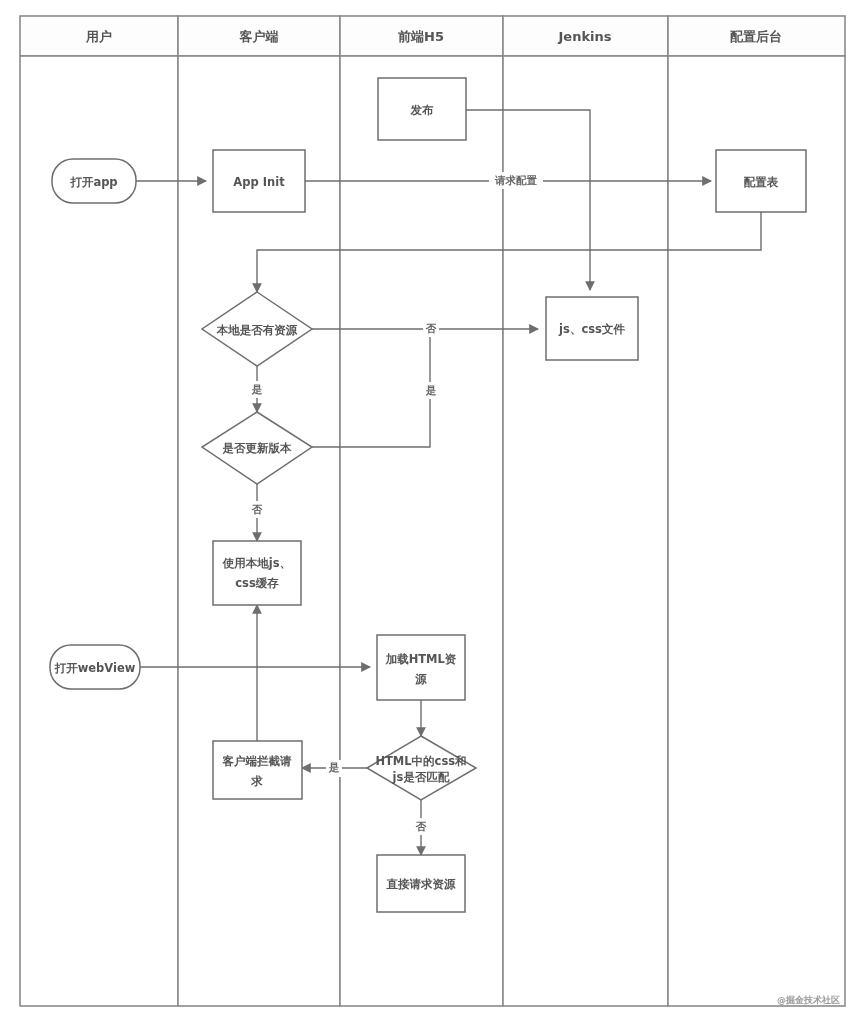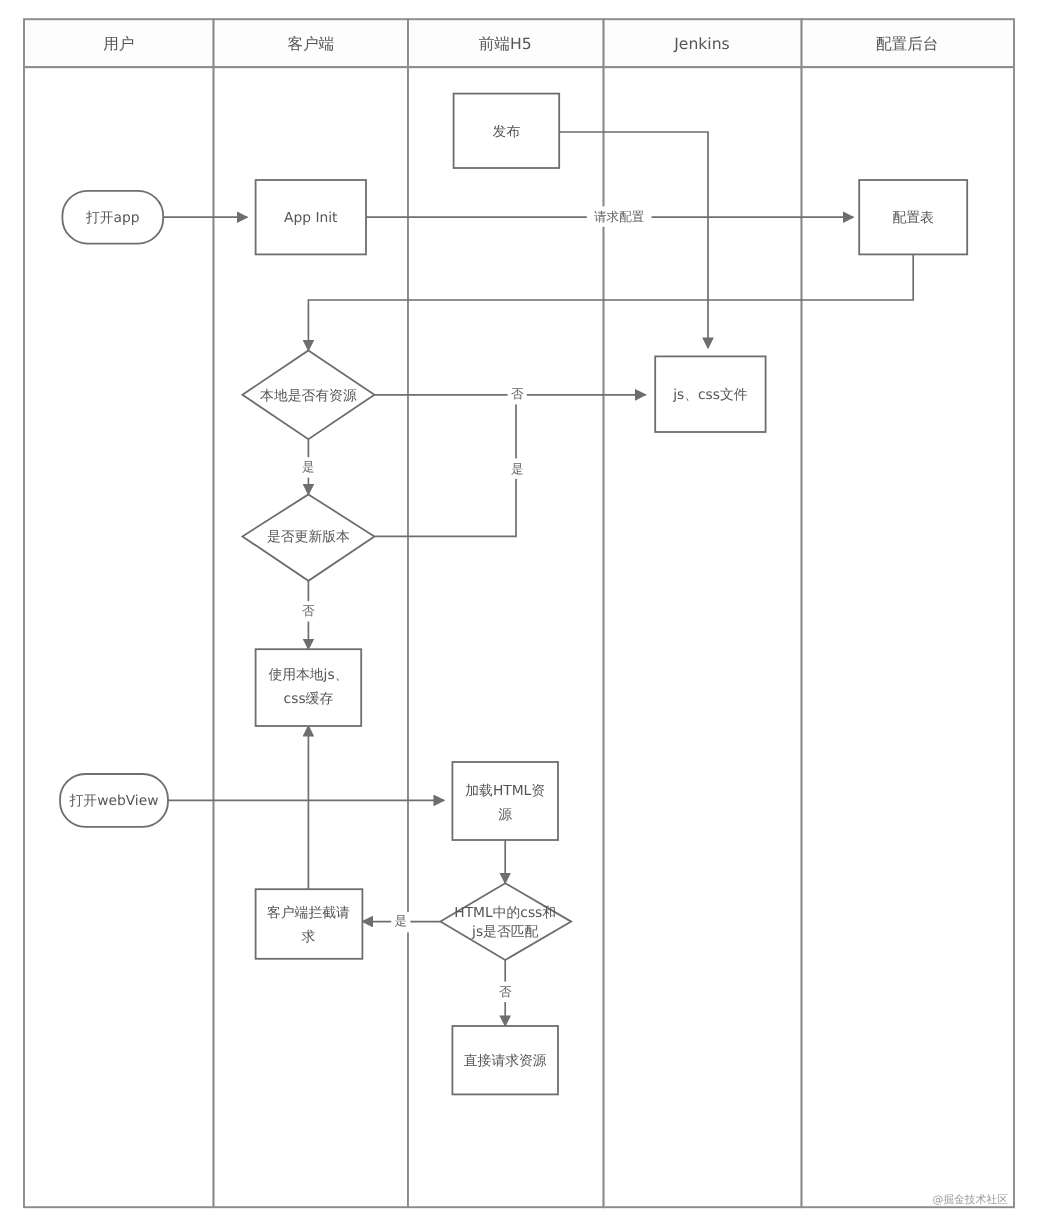--- a/index.html
+++ b/index.html
@@ -1,20 +1,20 @@
 <!DOCTYPE html>
 <html><head>
 <meta charset="utf-8">
 <style>
   html,body{margin:0;padding:0;background:#ffffff;}
   body{
     font-family:"DejaVu Sans","Liberation Sans",sans-serif;
     width:864px;height:1024px;position:relative;overflow:hidden;
   }
-  #stage{position:absolute;left:0;top:0;width:864px;height:1024px;}
+  #stage{position:absolute;left:0;top:0;width:864px;height:1024px;font-weight:bold;}
   svg#diagram{position:absolute;left:0;top:0;width:864px;height:1024px;}
   .lane-title{
     font-size:13px;fill:#555555;text-anchor:middle;dominant-baseline:middle;
   }
   .node-label{
     font-size:11.5px;fill:#555555;text-anchor:middle;dominant-baseline:middle;
   }
   .edge-label{
     font-size:10.5px;fill:#666666;text-anchor:middle;dominant-baseline:middle;
   }

